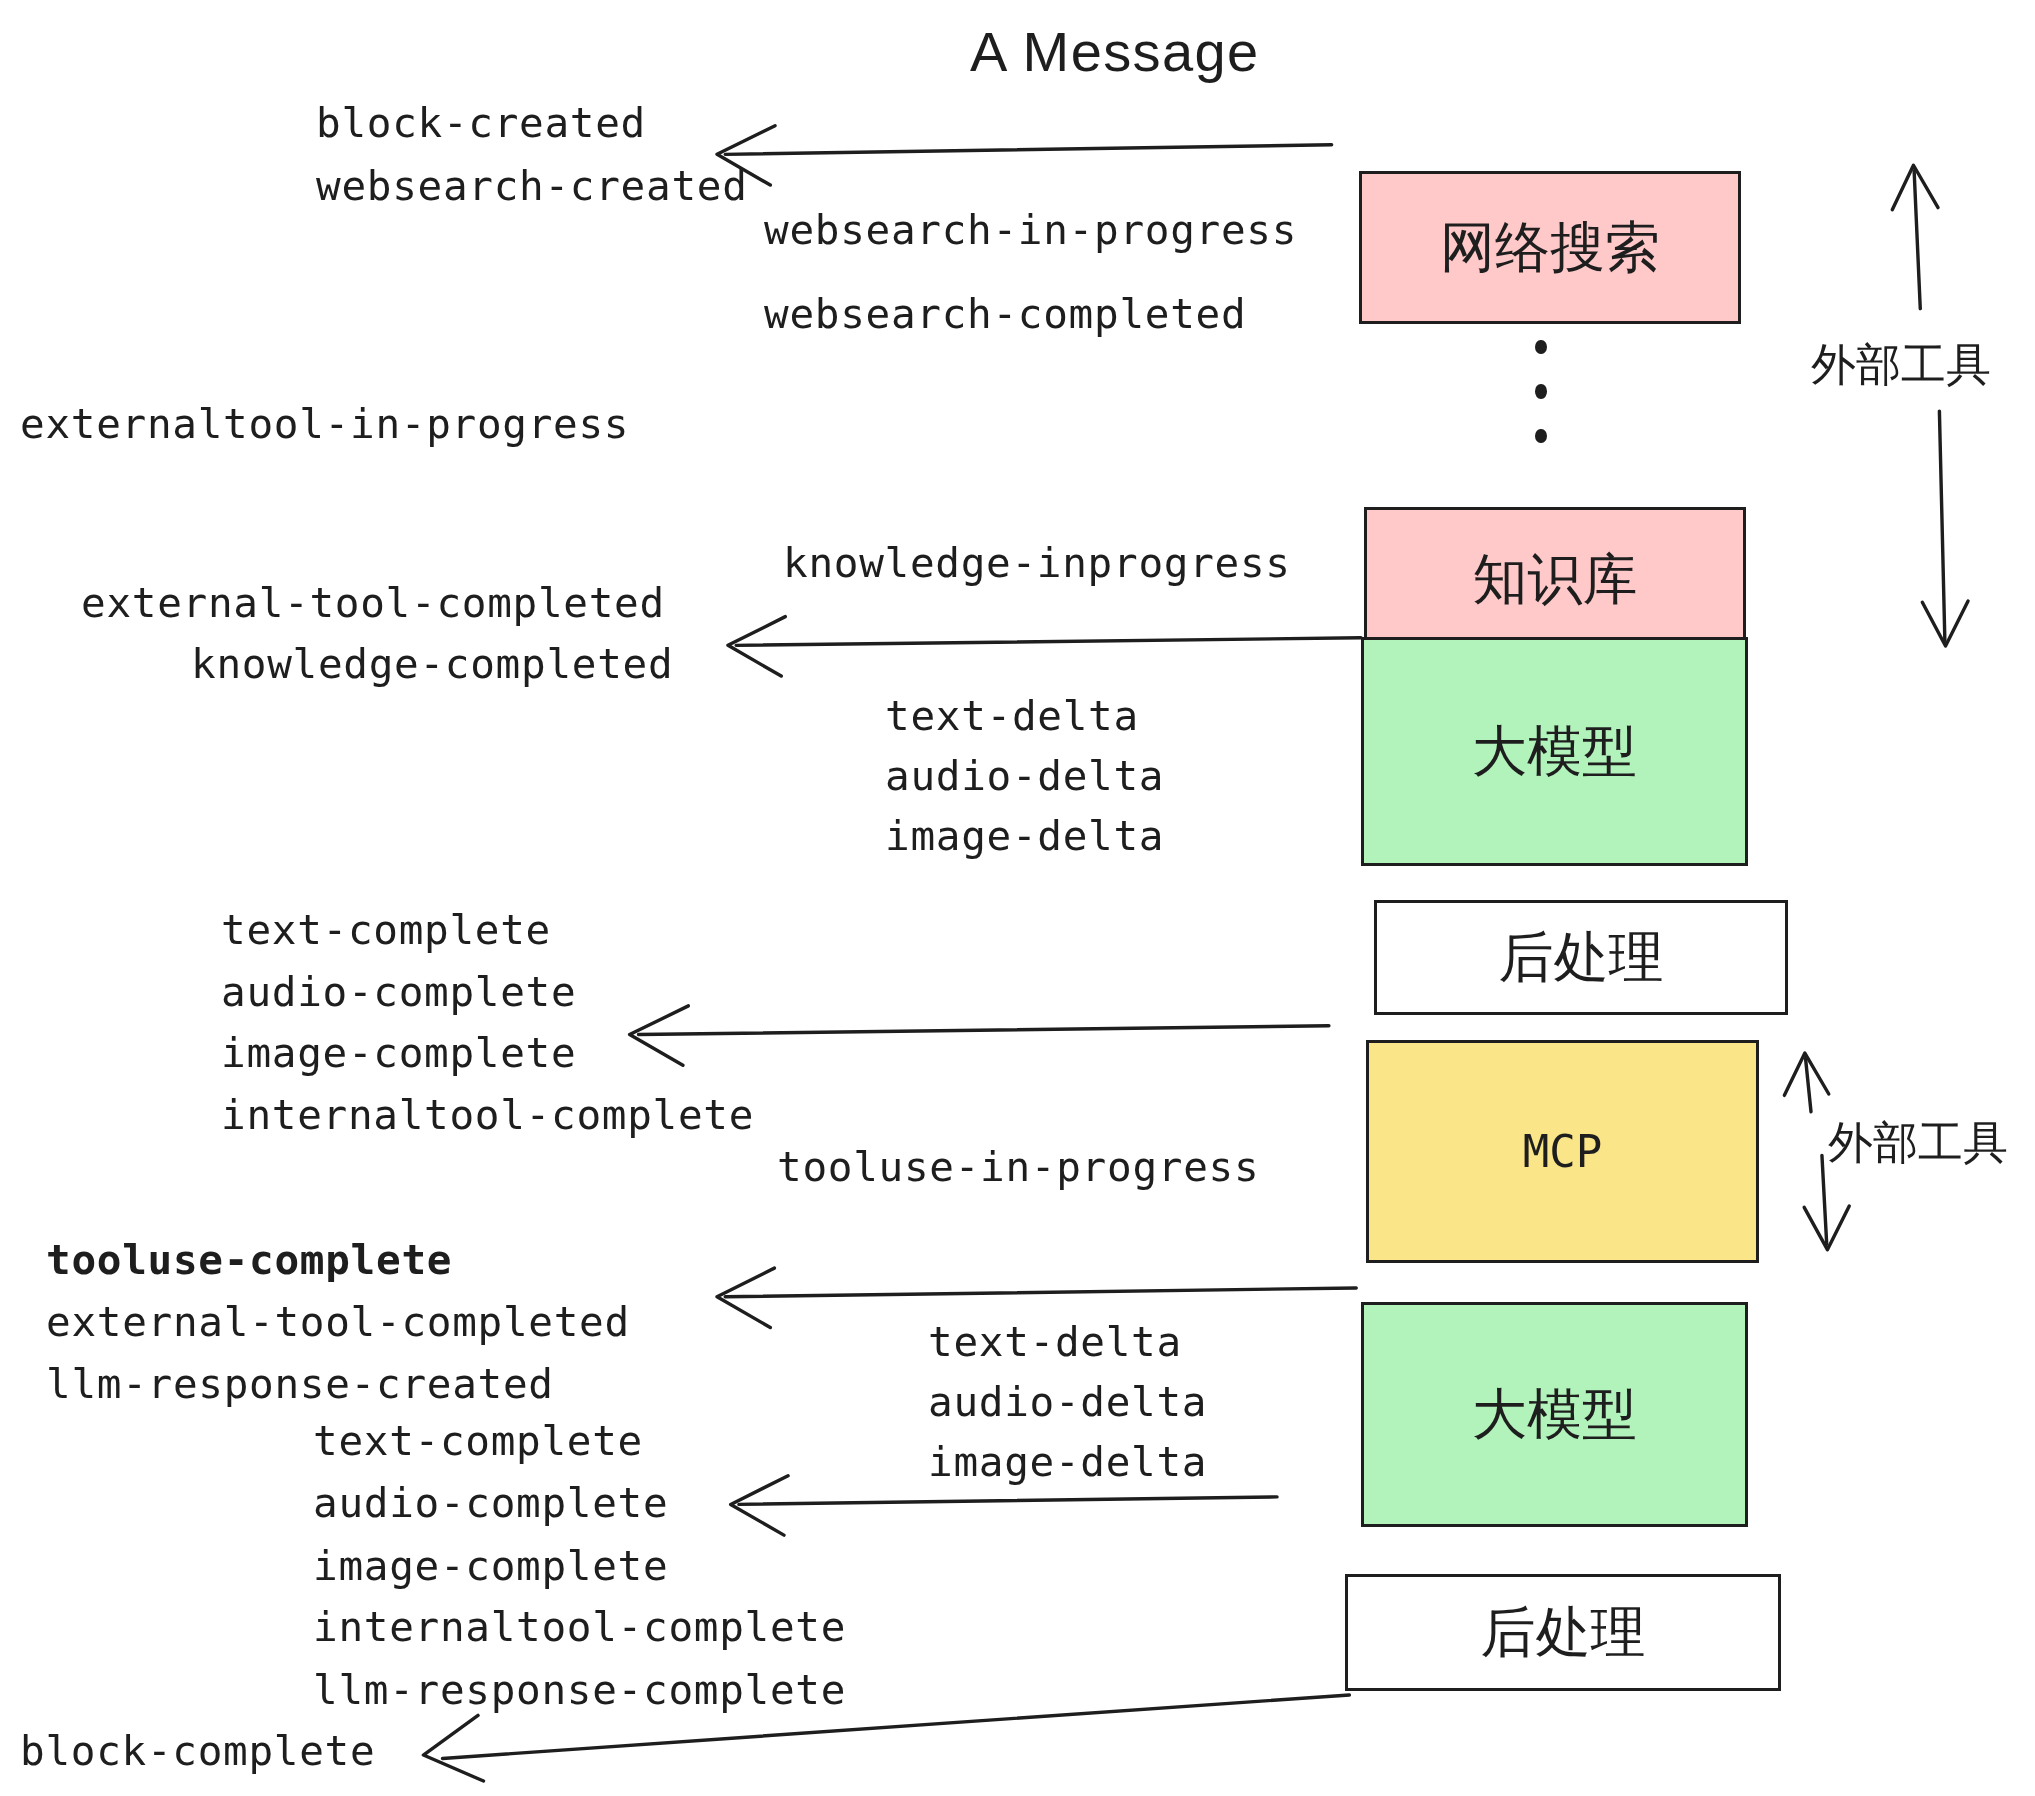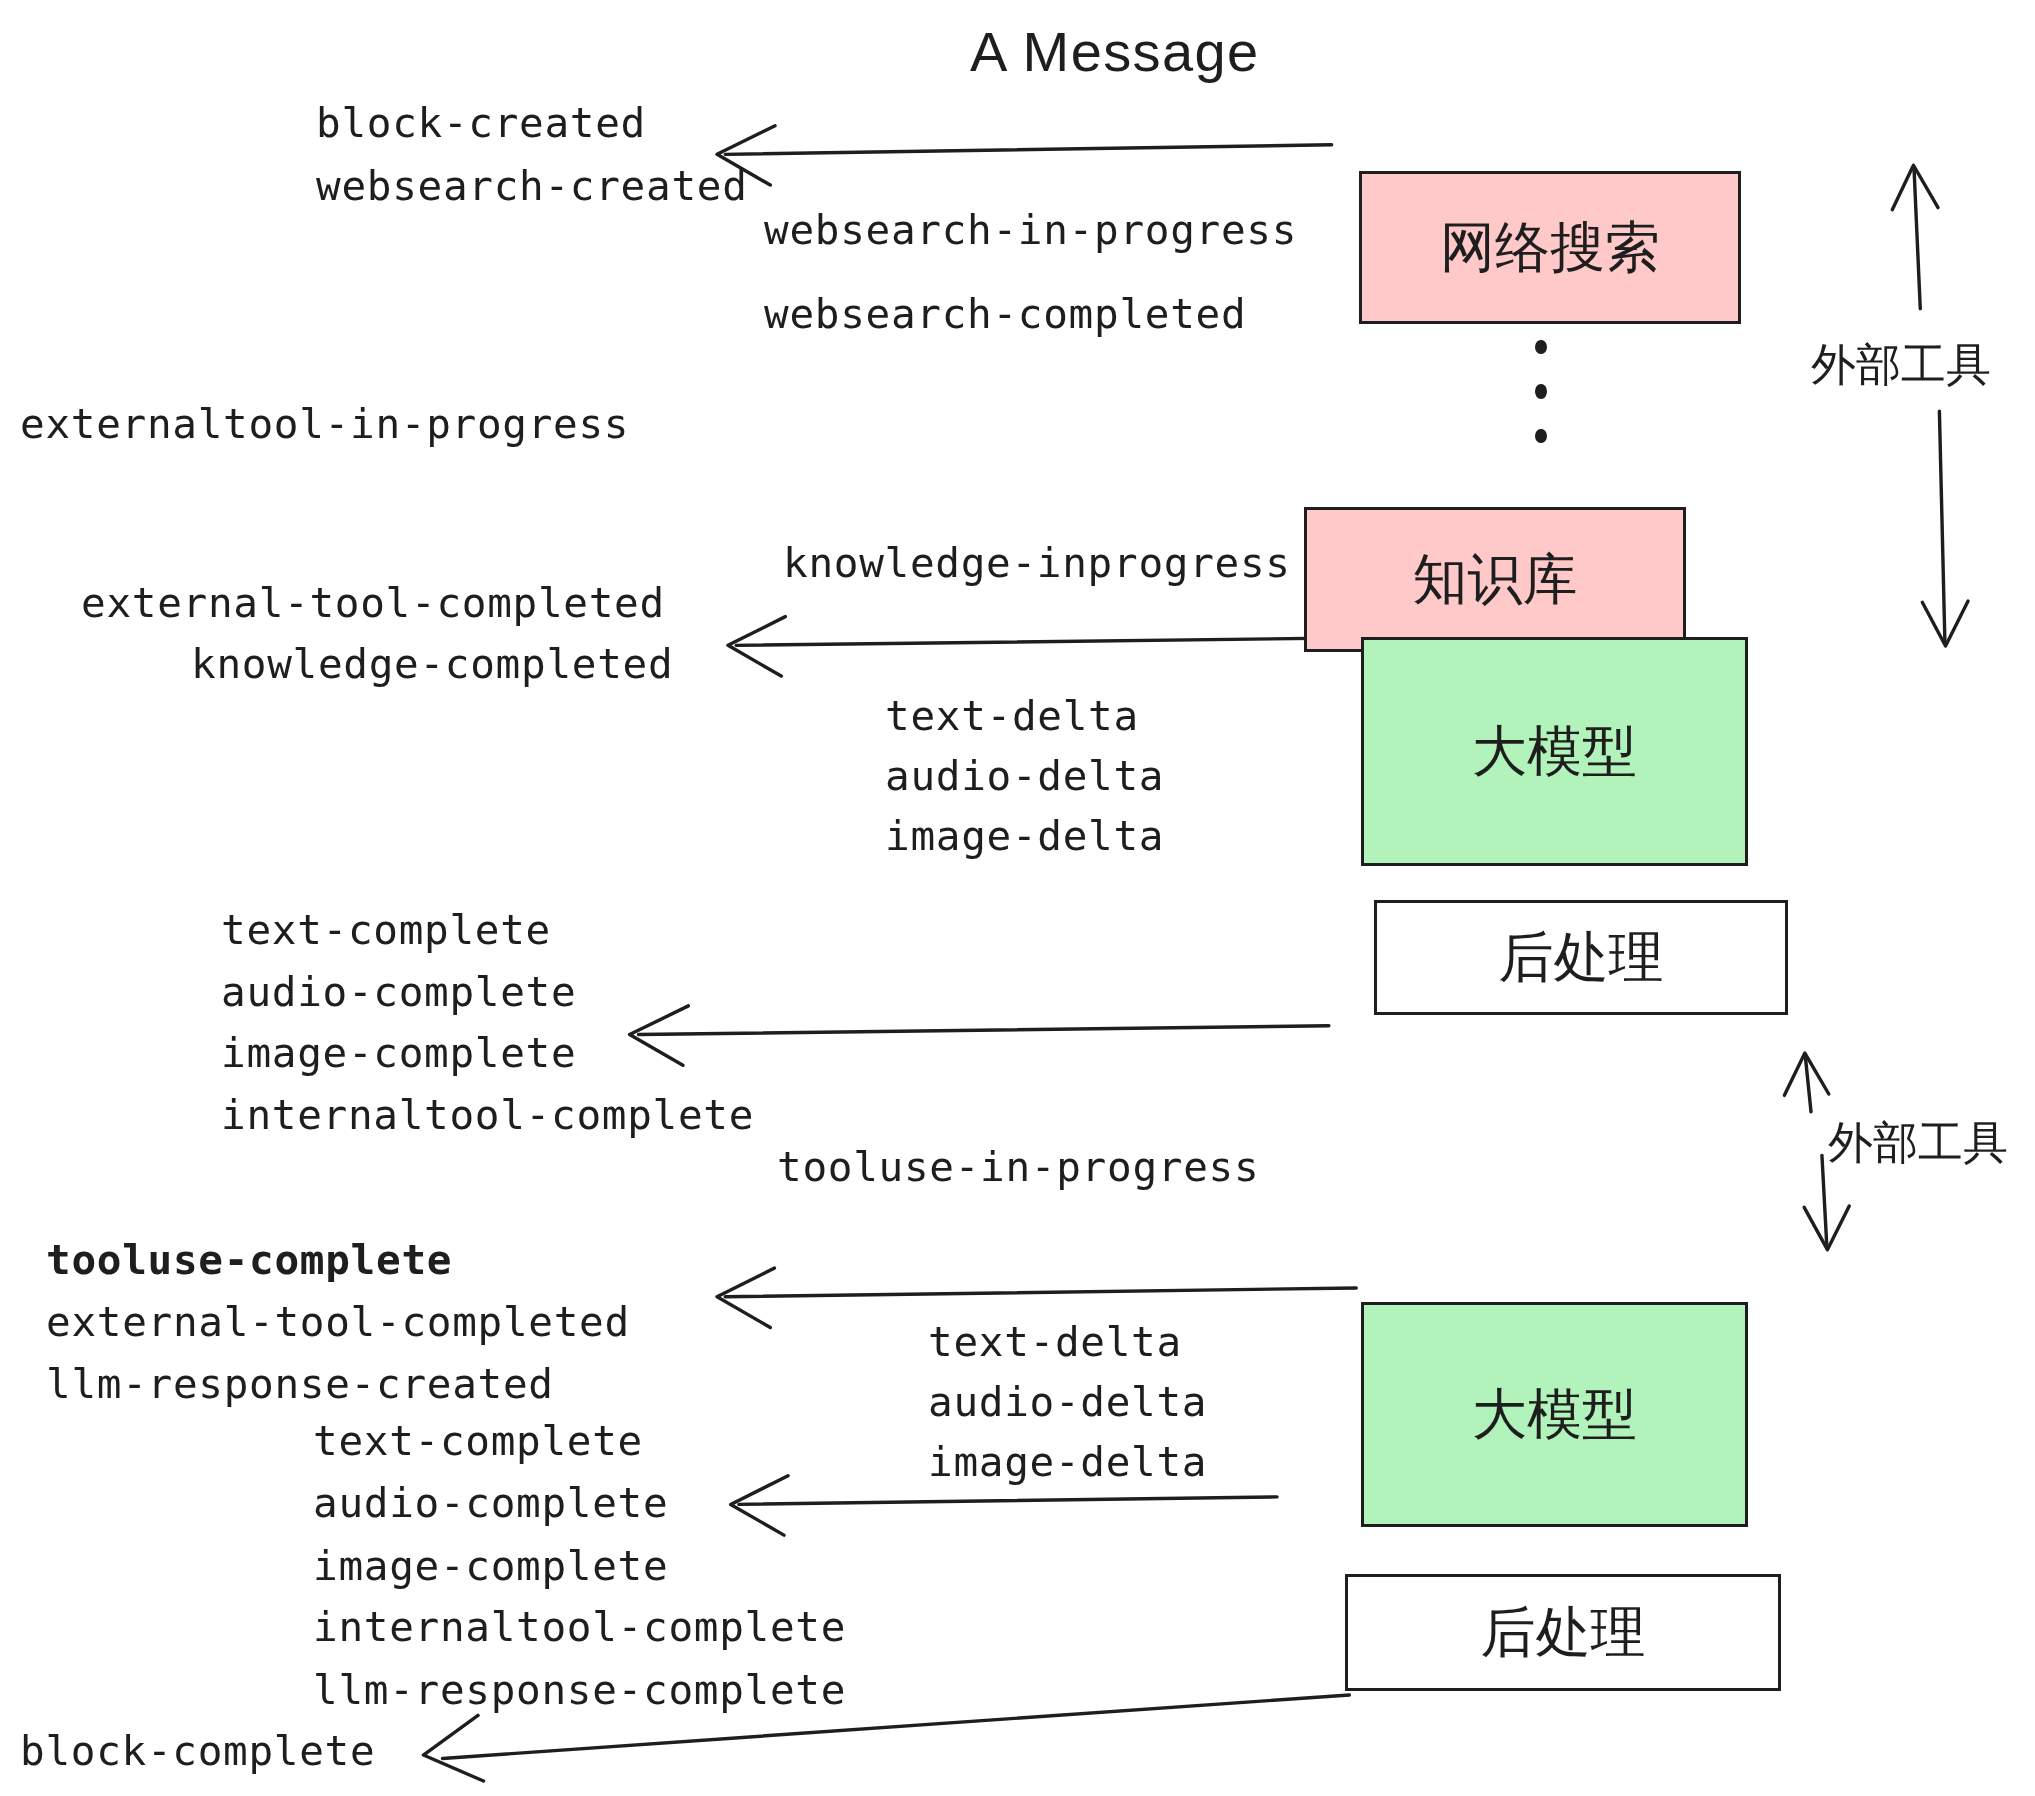--- a/index.html
+++ b/index.html
@@ -175,32 +175,35 @@
   <div class="box pink" style="left:1359px;top:171px;width:382px;height:153px;">
     <span class="lbl">网络搜索</span>
   </div>
 
   <div class="dots" style="left:1535px;top:340px;">
     <span>•</span>
     <span>•</span>
     <span>•</span>
   </div>
 
-  <div class="box pink" style="left:1304px;top:507px;width:382px;height:145px;">
+  <div class="box pink" style="left:1364px;top:507px;width:382px;height:145px;">
     <span class="lbl">知识库</span>
   </div>
 
   <div class="box green" style="left:1361px;top:637px;width:387px;height:229px;">
     <span class="lbl">大模型</span>
   </div>
 
   <div class="box white" style="left:1374px;top:900px;width:414px;height:115px;">
     <span class="lbl">后处理</span>
   </div>
 
+  <div class="box yellow mono" style="left:1366px;top:1040px;width:393px;height:223px;">
+    <span class="lbl">MCP</span>
+  </div>
 
   <div class="box green" style="left:1361px;top:1302px;width:387px;height:225px;">
     <span class="lbl">大模型</span>
   </div>
 
   <div class="box white" style="left:1345px;top:1574px;width:436px;height:117px;">
     <span class="lbl">后处理</span>
   </div>
 
   <div class="side-label" style="left:1811px;top:335px;">外部工具</div>

